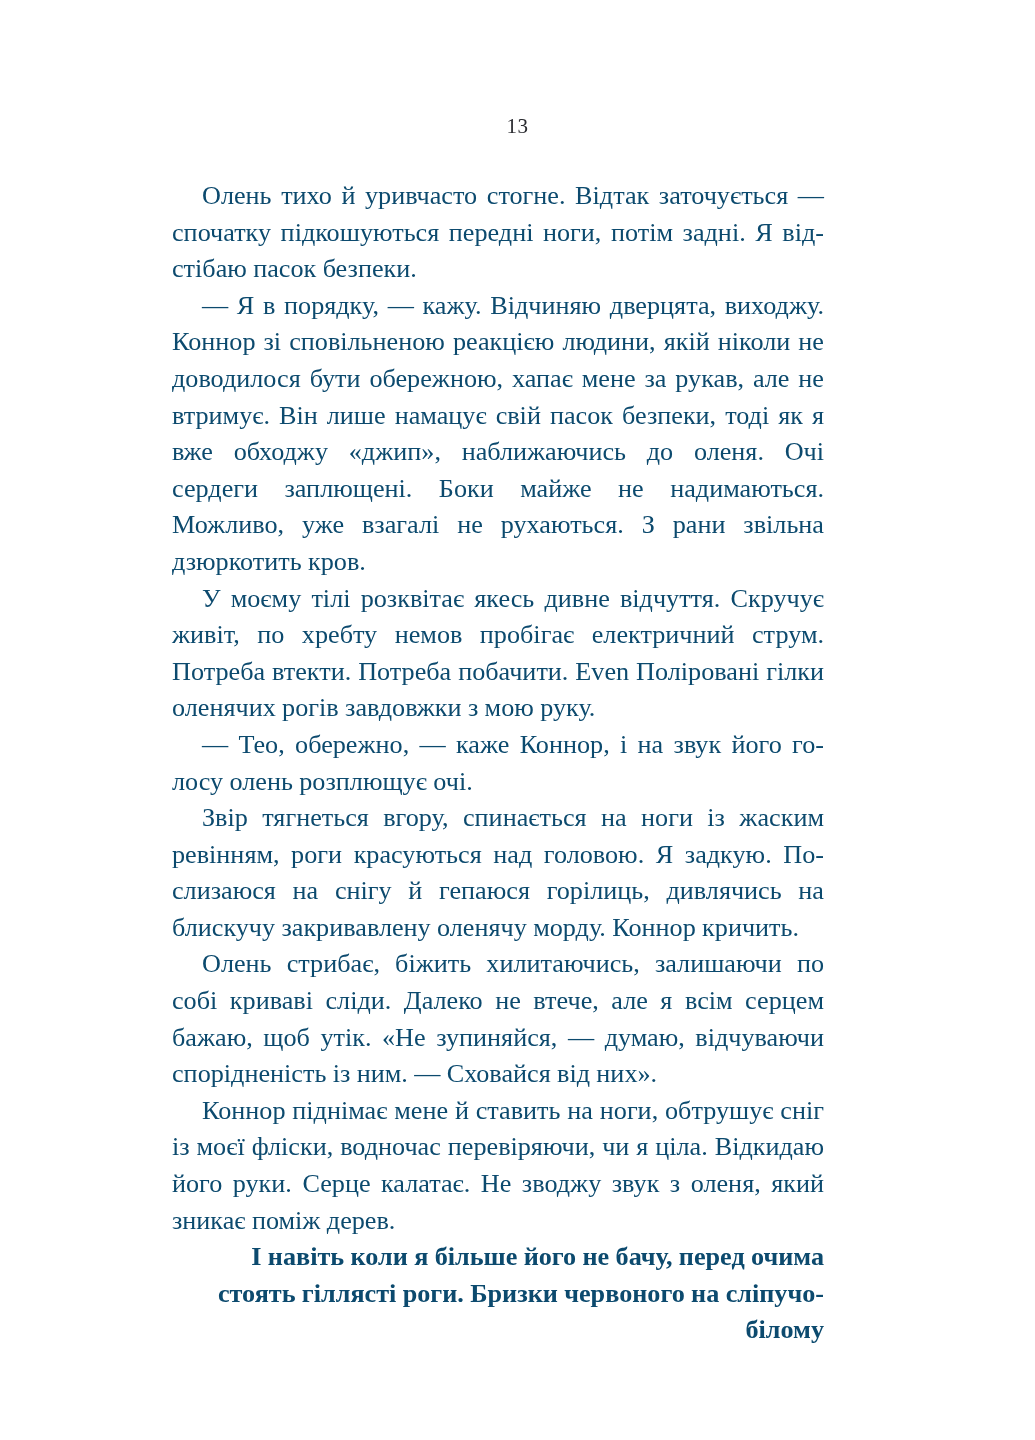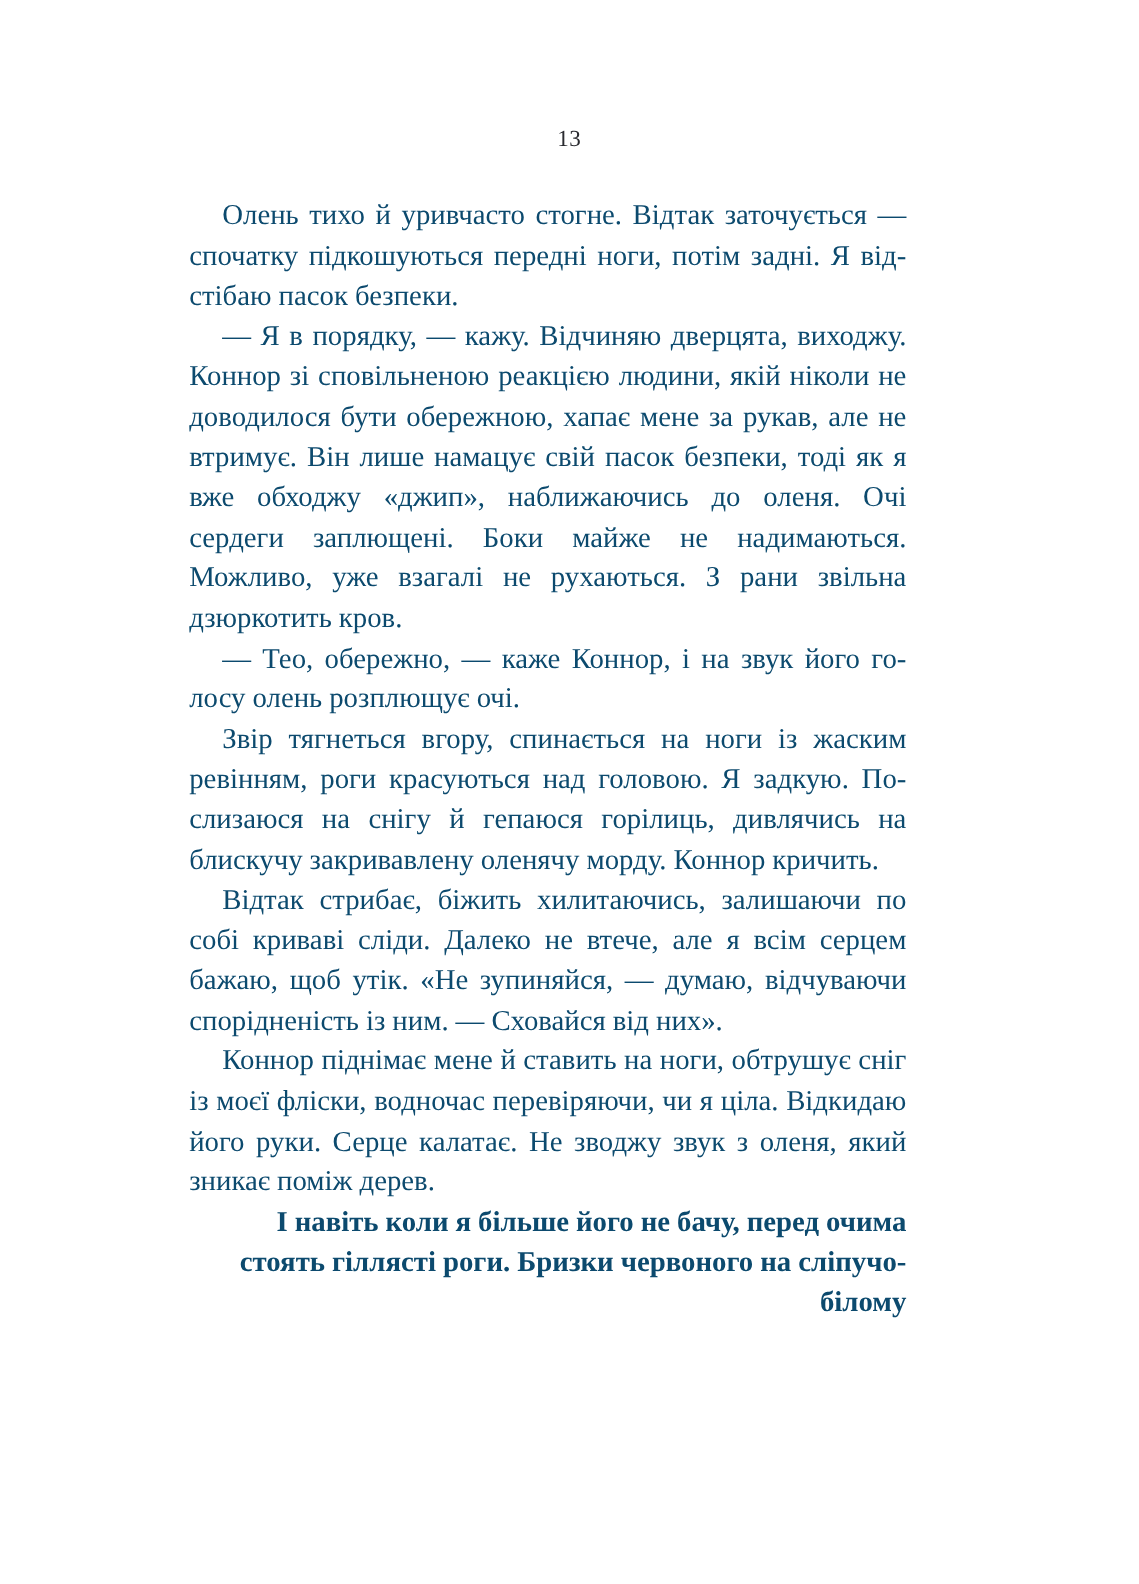--- a/index.html
+++ b/index.html
@@ -64,26 +64,27 @@
 
   <div class="folio">13</div>
 
   <div class="textblock">
 
     <p class="para">Олень тихо й уривчасто стогне. Відтак заточується — спочатку підкошуються передні ноги, потім задні. Я від­стібаю пасок безпеки.</p>
 
 
     <p class="para">— Я в порядку, — кажу. Відчиняю дверцята, виходжу. Коннор зі сповільненою реакцією людини, якій ніколи не доводилося бути обережною, хапає мене за рукав, але не втримує. Він лише намацує свій пасок безпеки, тоді як я вже обходжу «джип», наближаючись до оленя. Очі сердеги заплющені. Боки майже не надимаються. Можливо, уже взагалі не рухаються. З рани звільна дзюркотить кров.</p>
 
+    <p class="para">У моєму тілі розквітає якесь дивне відчуття. Скручує живіт, по хребту немов пробігає електричний струм. Потреба втекти. Потреба побачити. Even Поліровані гілки оленячих рогів завдовжки з мою руку.</p>
 
     <p class="para">— Тео, обережно, — каже Коннор, і на звук його го­лосу олень розплющує очі.</p>
 
     <p class="para">Звір тягнеться вгору, спинається на ноги із жаским ревінням, роги красуються над головою. Я задкую. По­слизаюся на снігу й гепаюся горілиць, дивлячись на блискучу закривавлену оленячу морду. Коннор кричить.</p>
 
-    <p class="para">Відтак стрибає, біжить хилитаючись, залишаючи по собі криваві сліди. Далеко не втече, але я всім серцем бажаю, щоб утік. «Не зупиняйся, — думаю, відчуваючи спорідненість із ним. — Сховайся від них».</p>
+    <p class="para">Олень стрибає, біжить хилитаючись, залишаючи по собі криваві сліди. Далеко не втече, але я всім серцем бажаю, щоб утік. «Не зупиняйся, — думаю, відчуваючи спорідненість із ним. — Сховайся від них».</p>
 
     <p class="para">Коннор піднімає мене й ставить на ноги, обтрушує сніг із моєї фліски, водночас перевіряючи, чи я ціла. Відкидаю його руки. Серце калатає. Не зводжу звук з оленя, який зникає поміж дерев.</p>
 
     <p class="para last-open">І навіть коли я більше його не бачу, перед очима сто­ять гіллясті роги. Бризки червоного на сліпучо-білому</p>
 
   </div>
 
 </div>
 
 </body></html>

